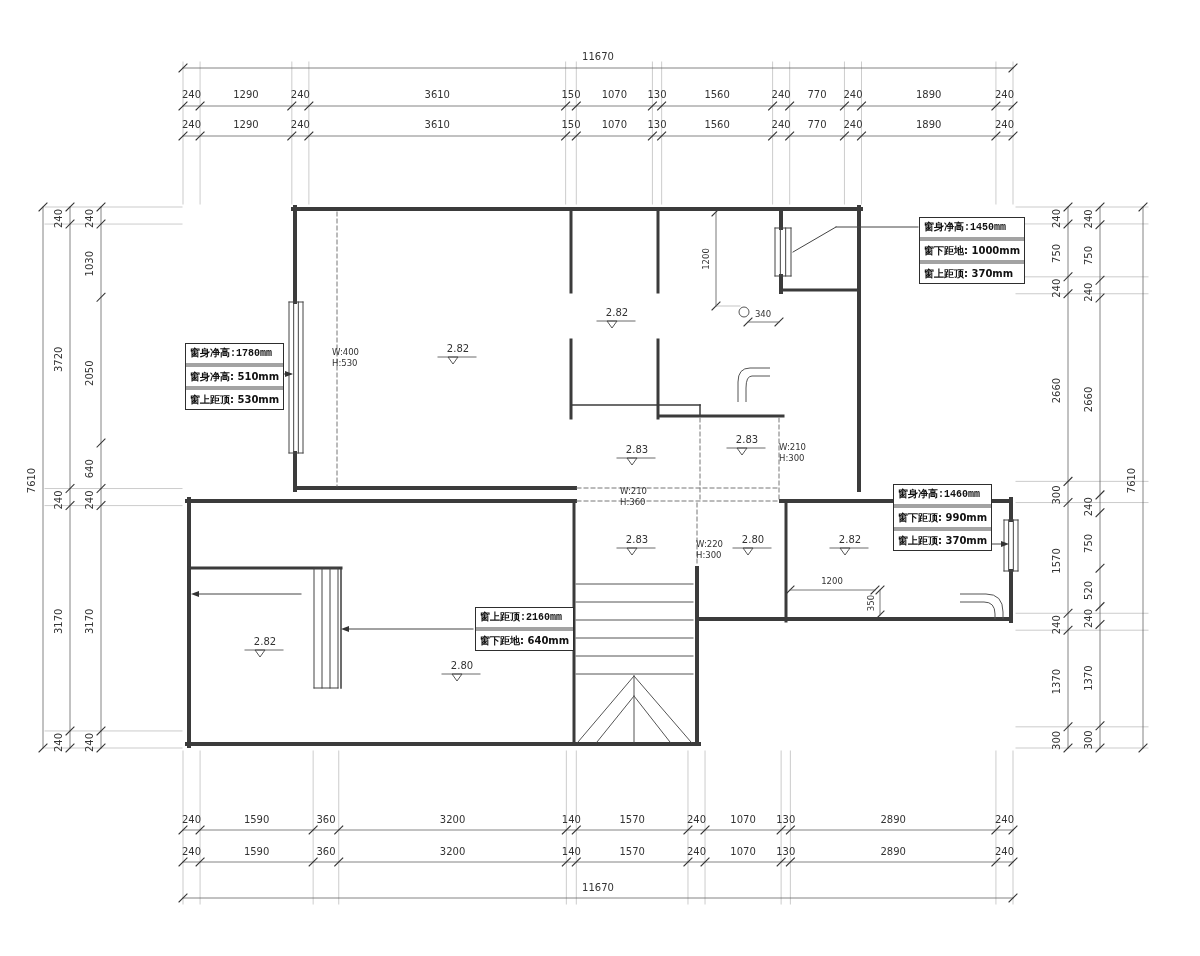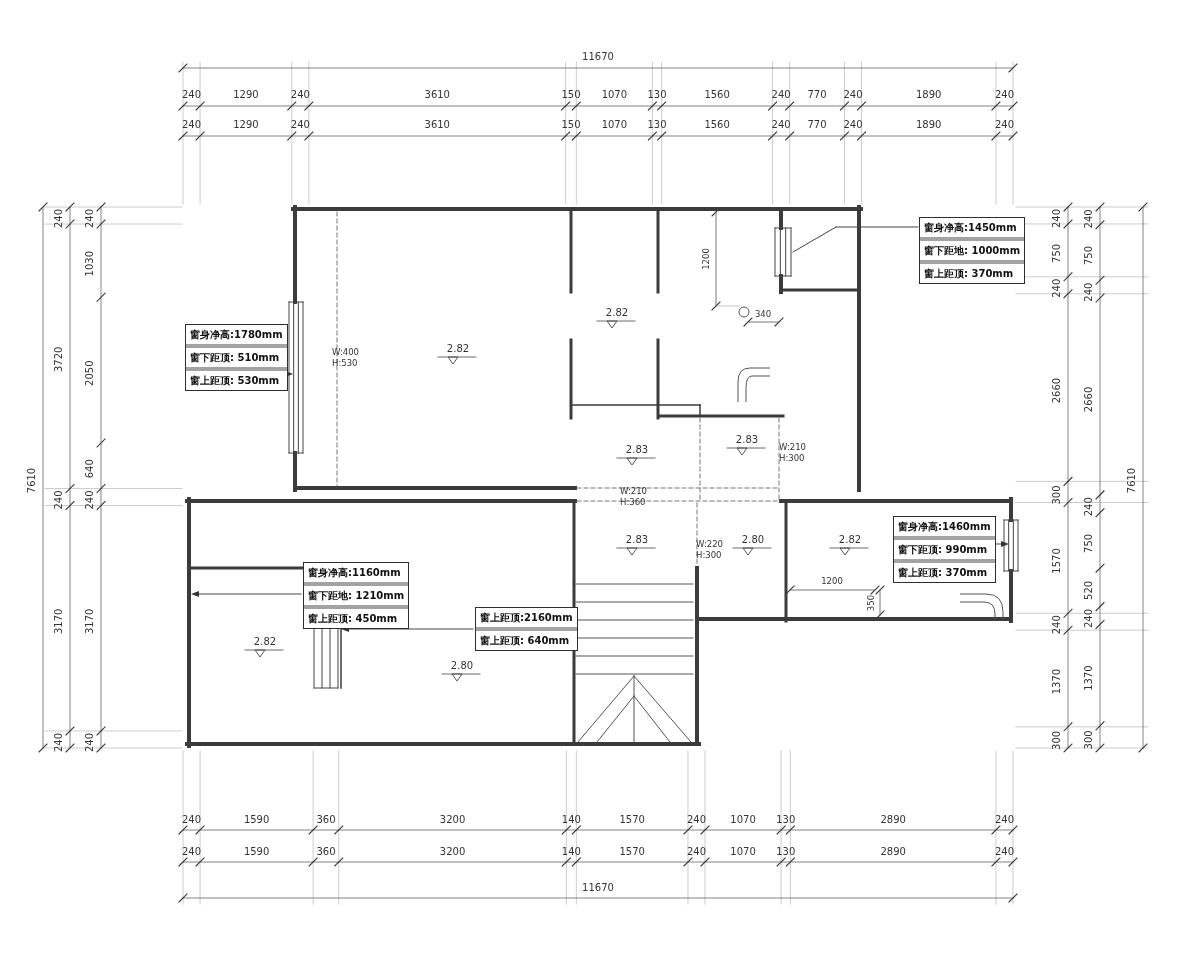--- a/index.html
+++ b/index.html
@@ -3,21 +3,21 @@
 <meta charset="utf-8">
 <style>
   html,body{margin:0;padding:0;background:#fff;}
   .canvas{position:relative;width:1200px;height:956px;background:#fff;overflow:hidden;
           font-family:"DejaVu Sans",sans-serif;border-radius:27px;}
   svg{position:absolute;left:0;top:0;z-index:1;}
   svg text{font-family:"DejaVu Sans",sans-serif;fill:#333;}
   .ann{position:absolute;z-index:2;background:#fff;border:1px solid #2e2e2e;display:inline-block;}
   .ann div{font-family:"DejaVu Sans",sans-serif;font-size:10px;line-height:19px;font-weight:600;
            color:#111;padding:0 4px;border-top:4px solid #a3a3a3;white-space:nowrap;}
-  .ann div:first-child{border-top:0;}
+  .ann div:first-child{border-top:0;font-family:Liberation Mono, monospace;}
 </style>
 </head>
 <body>
 
 <div class="canvas">
 
   <svg width="1200" height="956" viewBox="0 0 1200 956">
     <g id="g-witness">
         <line x1="183" y1="62" x2="183" y2="204" stroke="#aaa" stroke-width="0.6" stroke-linecap="square"></line>
         <line x1="200.0694087403599" y1="62" x2="200.0694087403599" y2="204" stroke="#aaa" stroke-width="0.6" stroke-linecap="square"></line>
@@ -408,33 +408,28 @@
         <text x="696" y="547" font-size="8.5" text-anchor="start">W:220</text>
         <text x="696" y="558" font-size="8.5" text-anchor="start">H:300</text>
       </g>
   </svg>
 
   <div class="ann" style="left:919px;top:217px">
     <div>窗身净高:1450mm</div>
     <div>窗下距地: 1000mm</div>
     <div>窗上距顶: 370mm</div>
   </div>
-  <div class="ann" style="left:185px;top:324px">
+  <div class="ann" style="left:185px;top:343px">
     <div>窗身净高:1780mm</div>
-    <div>窗下距顶: 510mm</div>
+    <div>窗身净高: 510mm</div>
     <div>窗上距顶: 530mm</div>
-  </div>
-  <div class="ann" style="left:303px;top:562px">
-    <div>窗身净高:1160mm</div>
-    <div>窗下距地: 1210mm</div>
-    <div>窗上距顶: 450mm</div>
   </div>
   <div class="ann" style="left:475px;top:607px">
     <div>窗上距顶:2160mm</div>
-    <div>窗上距顶: 640mm</div>
+    <div>窗下距地: 640mm</div>
   </div>
-  <div class="ann" style="left:893px;top:516px">
+  <div class="ann" style="left:893px;top:484px">
     <div>窗身净高:1460mm</div>
     <div>窗下距顶: 990mm</div>
     <div>窗上距顶: 370mm</div>
   </div>
 
 </div>
 
 </body></html>

